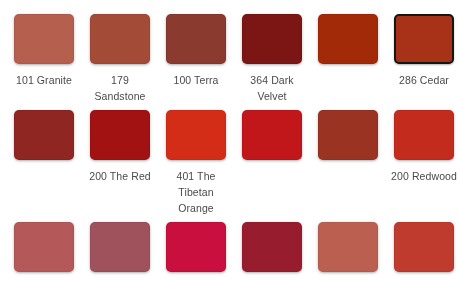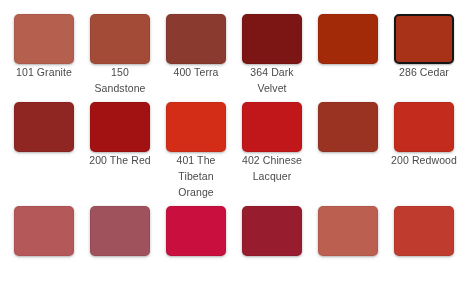--- a/index.html
+++ b/index.html
@@ -41,44 +41,45 @@
     border: 1px solid rgba(0,0,0,0.06);
     box-shadow: 0 1px 2px rgba(0,0,0,0.22), 0 1px 4px rgba(0,0,0,0.12);
   }
 
   .swatch-cell.is-selected .swatch-chip {
     border: 2px solid #151515;
     box-shadow: 0 1px 2px rgba(0,0,0,0.3);
   }
 
   .swatch-label {
+    margin-top: 8px;
     font-size: 10.5px;
     line-height: 16px;
     color: #4a4a4a;
     text-align: center;
     letter-spacing: 0.1px;
     width: 68px;
     word-wrap: break-word;
   }
 </style>
 </head>
 <body>
 
 <div id="palette-grid">
     <div class="swatch-cell">
       <div class="swatch-chip" style="background-color: rgb(181, 96, 79);"></div>
       <div class="swatch-label">101 Granite</div>
     </div>
     <div class="swatch-cell">
       <div class="swatch-chip" style="background-color: rgb(164, 75, 56);"></div>
-      <div class="swatch-label">150 Sandstone</div>
+      <div class="swatch-label">179 Sandstone</div>
     </div>
     <div class="swatch-cell">
       <div class="swatch-chip" style="background-color: rgb(138, 58, 46);"></div>
-      <div class="swatch-label">400 Terra</div>
+      <div class="swatch-label">100 Terra</div>
     </div>
     <div class="swatch-cell">
       <div class="swatch-chip" style="background-color: rgb(124, 22, 20);"></div>
       <div class="swatch-label">364 Dark Velvet</div>
     </div>
     <div class="swatch-cell">
       <div class="swatch-chip" style="background-color: rgb(163, 42, 8);"></div>
     </div>
     <div class="swatch-cell is-selected">
       <div class="swatch-chip" style="background-color: rgb(168, 50, 23);"></div>
@@ -90,21 +91,20 @@
     <div class="swatch-cell">
       <div class="swatch-chip" style="background-color: rgb(163, 18, 19);"></div>
       <div class="swatch-label">200 The Red</div>
     </div>
     <div class="swatch-cell">
       <div class="swatch-chip" style="background-color: rgb(212, 45, 23);"></div>
       <div class="swatch-label">401 The Tibetan Orange</div>
     </div>
     <div class="swatch-cell">
       <div class="swatch-chip" style="background-color: rgb(193, 23, 26);"></div>
-      <div class="swatch-label">402 Chinese Lacquer</div>
     </div>
     <div class="swatch-cell">
       <div class="swatch-chip" style="background-color: rgb(154, 51, 34);"></div>
     </div>
     <div class="swatch-cell">
       <div class="swatch-chip" style="background-color: rgb(195, 43, 29);"></div>
       <div class="swatch-label">200 Redwood</div>
     </div>
     <div class="swatch-cell">
       <div class="swatch-chip" style="background-color: rgb(181, 88, 90);"></div>

